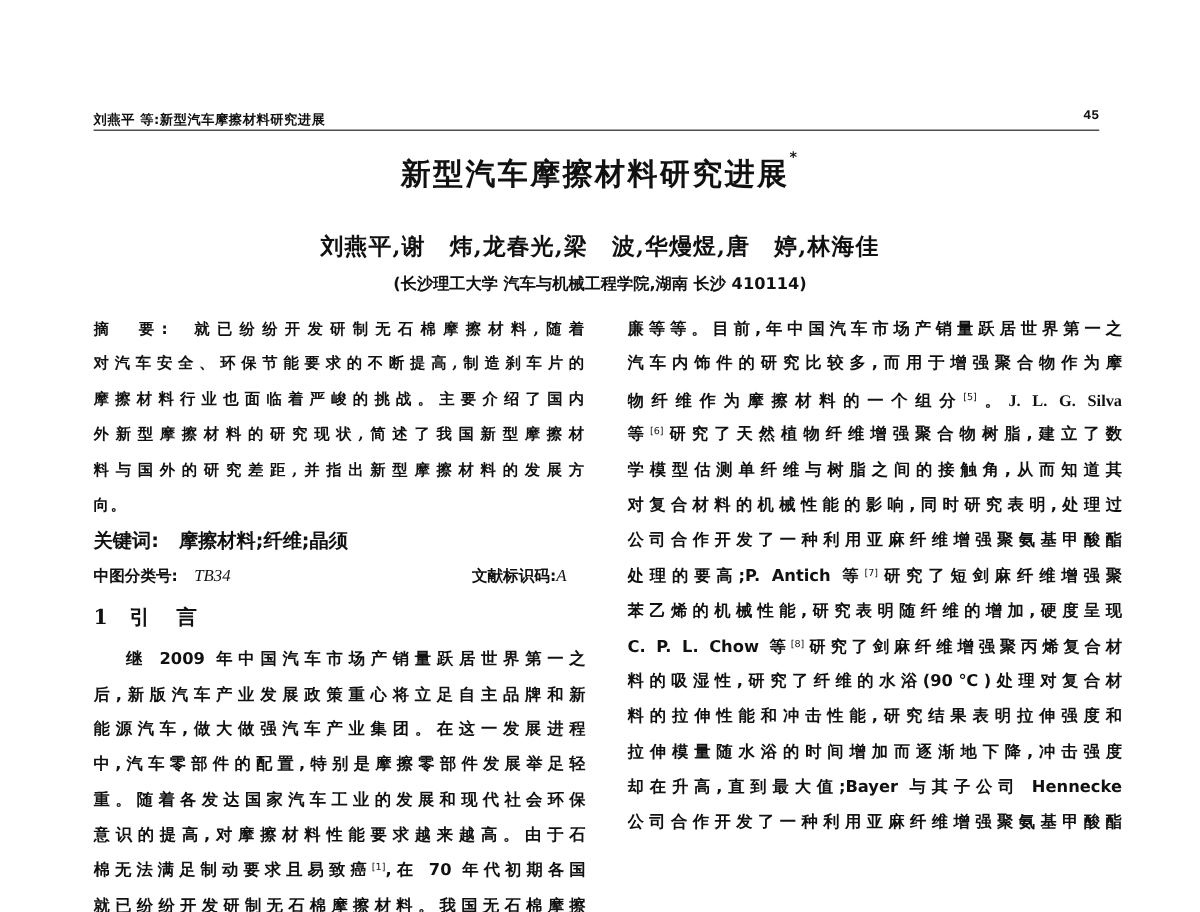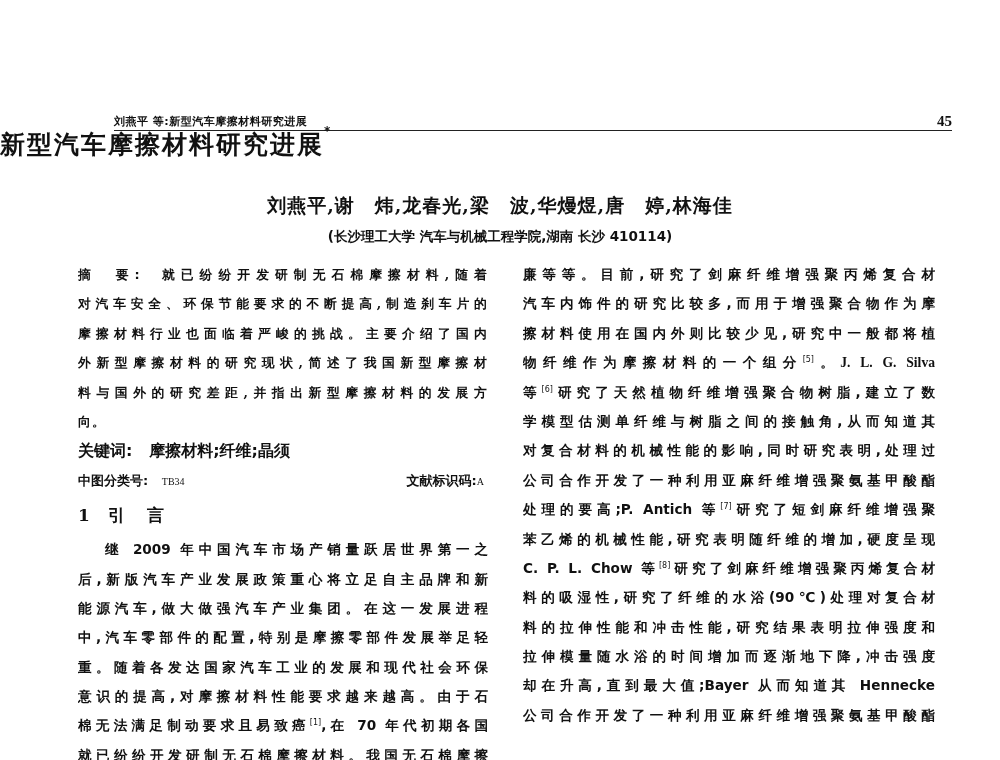--- a/index.html
+++ b/index.html
@@ -2,28 +2,27 @@
 <html><head>
 <meta charset="utf-8">
 <style>
   html, body { margin:0; padding:0; }
   body {
     width:1000px; height:760px; overflow:hidden; position:relative;
     background:#ffffff; color:#111;
     font-family:"DejaVu Sans", sans-serif;
   }
   .running-header {
-    position:absolute; left:78px; top:114px; width:838px; height:16px;
+    position:absolute; left:78px; top:92px; width:838px; height:16px;
     border-bottom:1.5px solid #222;
-    margin-left:36px;
   }
   .rh-left { position:absolute; left:0; top:0; font-size:11px; font-weight:bold; letter-spacing:0.5px; white-space:nowrap; }
-  .rh-page { position:absolute; right:0; top:-1px; font-size:15px; font-weight:bold; font-family:Liberation Serif, serif; }
+  .rh-page { position:absolute; right:0; top:-1px; font-size:11px; font-weight:bold; font-family:Liberation Mono, monospace; }
   .title {
-    position:absolute; left:0; width:1000px; top:128px; 
+    position:absolute; left:0; width:1000px; top:128px; text-align:center;
     font-size:25px; font-weight:bold; letter-spacing:2px; white-space:nowrap;
   }
   .title sup { font-size:12px; vertical-align:top; position:relative; top:-4px; }
   .authors {
     position:absolute; left:0; width:1000px; top:193px; text-align:center;
     font-size:19px; font-weight:bold; letter-spacing:1px; white-space:pre;
     font-family:"DejaVu Serif", serif;
   }
   .affil {
     position:absolute; left:0; width:1000px; top:228px; text-align:center;
@@ -31,22 +30,22 @@
   }
   .col { position:absolute; top:260px; font-size:13.6px; line-height:29.4px; }
   .col-left { left:78px; width:410px; }
   .col-right { left:523px; width:412px; }
   .line { white-space:nowrap; height:29.4px; overflow:hidden; text-align:justify; text-align-last:justify; }
   .line.last { text-align-last:left; }
   .abstract .line { font-family:"DejaVu Serif", serif; font-weight:bold; font-size:12.8px; letter-spacing:1.2px; }
   .lbl { font-weight:bold; font-family:"DejaVu Sans", sans-serif; }
   .kw { font-weight:bold; font-size:16px; }
   .cls-row { position:relative; height:29.4px; font-weight:bold; font-size:13px; }
-  .cls-row .right { position:absolute; right:4px; top:0; }
-  .cls-row .code { font-family:"Liberation Serif", serif; font-weight:normal; font-size:10px; }
+  .cls-row .right { position:absolute; right:16px; top:0; }
+  .cls-row .code { font-family:"Liberation Serif", serif; font-weight:normal; font-size:14px;font-style:italic; }
   .section-h { height:40px; line-height:40px; font-size:17px; font-weight:bold; font-family:"DejaVu Serif", serif; }
   .section-h .num { display:inline-block; width:30px; }
   .section-h .txt { letter-spacing:22px; }
   .body .line { font-weight:bold; font-size:13.6px; }
   .indent { padding-left:27px; }
   sup.ref { font-size:8px; vertical-align:top; position:relative; top:-3px; font-weight:normal; }
   .serif { font-family:"Liberation Serif", serif; }
 </style>
 </head>
 <body>
@@ -82,30 +81,29 @@
     <div class="line">能源汽车,做大做强汽车产业集团。在这一发展进程</div>
     <div class="line">中,汽车零部件的配置,特别是摩擦零部件发展举足轻</div>
     <div class="line">重。随着各发达国家汽车工业的发展和现代社会环保</div>
     <div class="line">意识的提高,对摩擦材料性能要求越来越高。由于石</div>
     <div class="line"><span>棉无法满足制动要求且易致癌</span><sup class="ref">[1]</sup><span>,在 70 年代初期各国</span></div>
     <div class="line">就已纷纷开发研制无石棉摩擦材料。我国无石棉摩擦</div>
   </div>
 </div>
 
 <div class="col col-right body">
-  <div class="line">廉等等。目前,研究了剑麻纤维增强聚丙烯复合材</div>
+  <div class="line">廉等等。目前,年中国汽车市场产销量跃居世界第一之</div>
   <div class="line">汽车内饰件的研究比较多,而用于增强聚合物作为摩</div>
-  <div class="line">擦材料使用在国内外则比较少见,研究中一般都将植</div>
   <div class="line"><span>物纤维作为摩擦材料的一个组分</span><sup class="ref">[5]</sup><span class="serif">。J. L. G. Silva</span></div>
   <div class="line"><span>等</span><sup class="ref">[6]</sup><span>研究了天然植物纤维增强聚合物树脂,建立了数</span></div>
   <div class="line">学模型估测单纤维与树脂之间的接触角,从而知道其</div>
   <div class="line">对复合材料的机械性能的影响,同时研究表明,处理过</div>
   <div class="line">公司合作开发了一种利用亚麻纤维增强聚氨基甲酸酯</div>
   <div class="line"><span>处理的要高;P. Antich 等</span><sup class="ref">[7]</sup><span>研究了短剑麻纤维增强聚</span></div>
   <div class="line">苯乙烯的机械性能,研究表明随纤维的增加,硬度呈现</div>
   <div class="line"><span>C. P. L. Chow 等</span><sup class="ref">[8]</sup><span>研究了剑麻纤维增强聚丙烯复合材</span></div>
   <div class="line">料的吸湿性,研究了纤维的水浴(90℃)处理对复合材</div>
   <div class="line">料的拉伸性能和冲击性能,研究结果表明拉伸强度和</div>
   <div class="line">拉伸模量随水浴的时间增加而逐渐地下降,冲击强度</div>
-  <div class="line">却在升高,直到最大值;Bayer 从而知道其 Hennecke</div>
+  <div class="line">却在升高,直到最大值;Bayer 与其子公司 Hennecke</div>
   <div class="line">公司合作开发了一种利用亚麻纤维增强聚氨基甲酸酯</div>
   <div class="line"></div>
 </div>
 
 </body></html>

